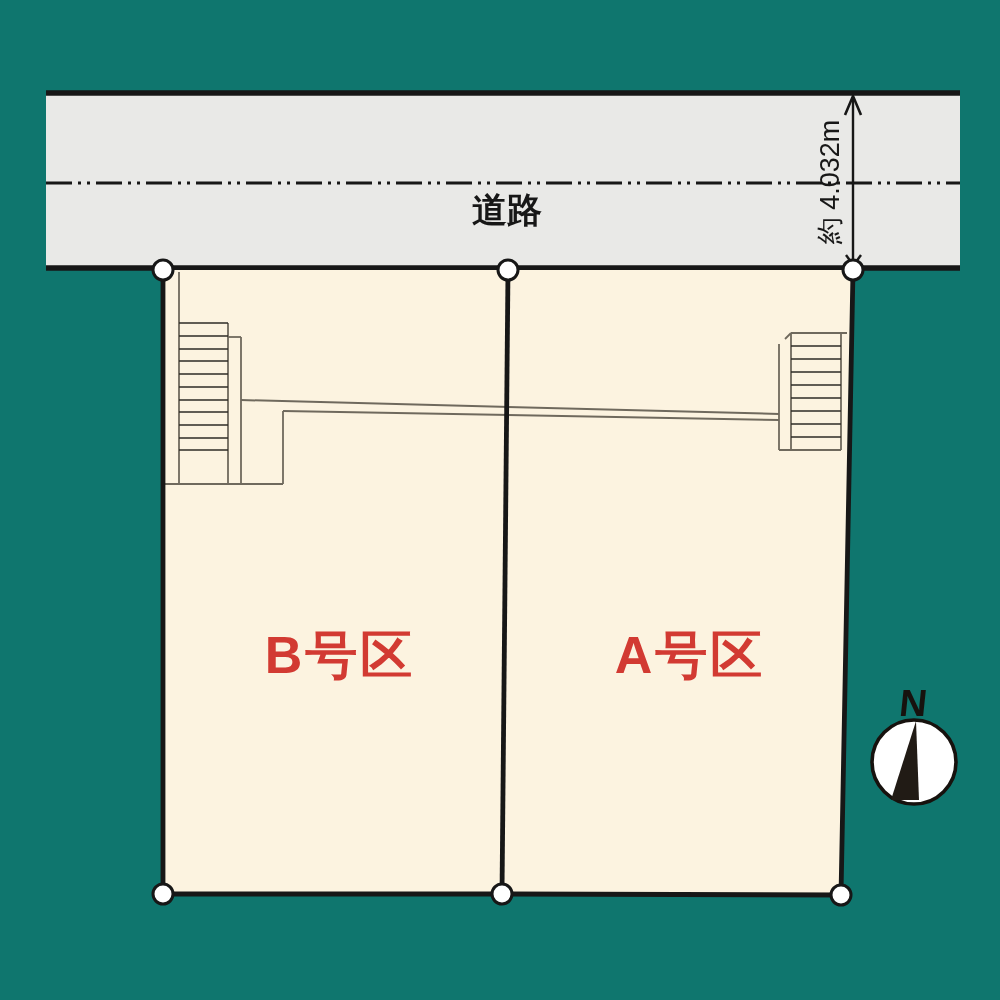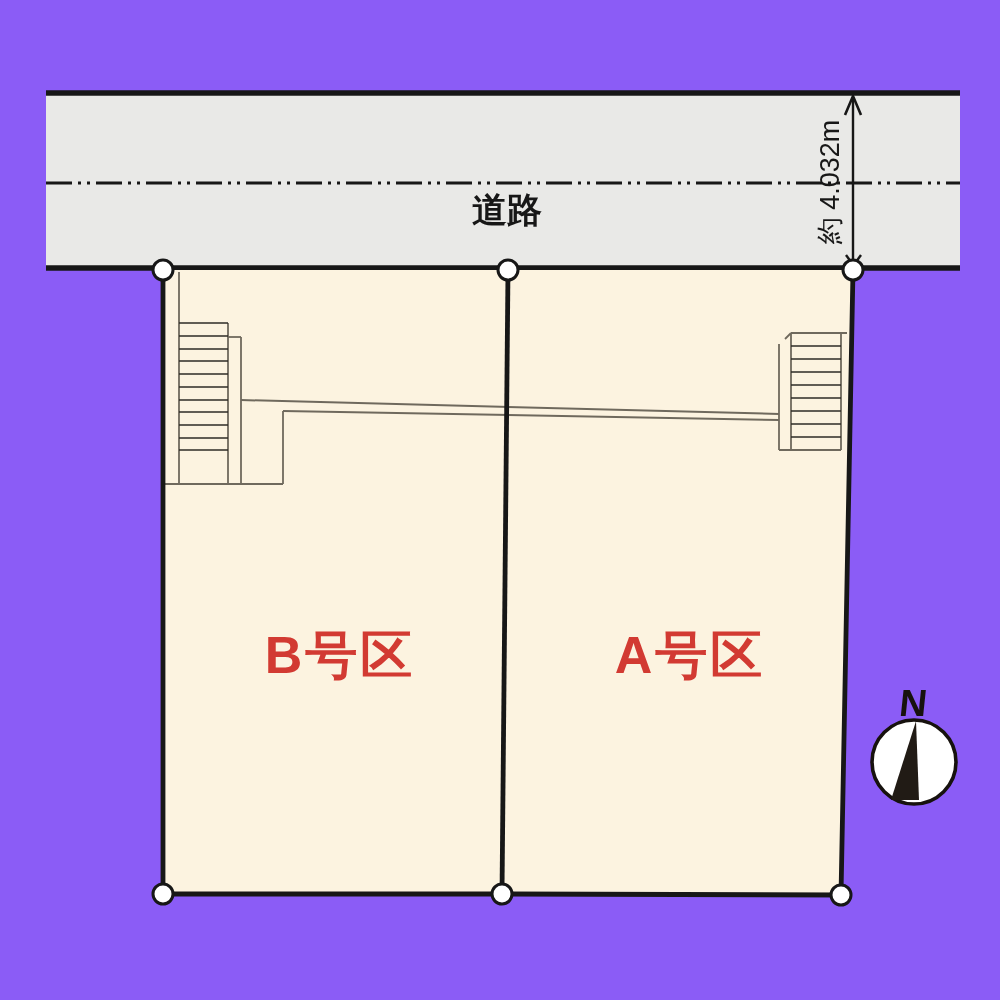--- a/index.html
+++ b/index.html
@@ -7,21 +7,21 @@
     padding: 0;
     background: #ffffff;
     width: 1000px;
     height: 1000px;
     overflow: hidden;
   }
   #canvas {
     position: relative;
     width: 1000px;
     height: 1000px;
-    background: #8b5cf6;
+    background: #0f766e;
   }
   svg { display: block; }
   text {
     font-family: "Liberation Sans", "DejaVu Sans", sans-serif;
   }
   .road-label {
     font-size: 35px;
     font-weight: 600;
     fill: #171717;
   }

